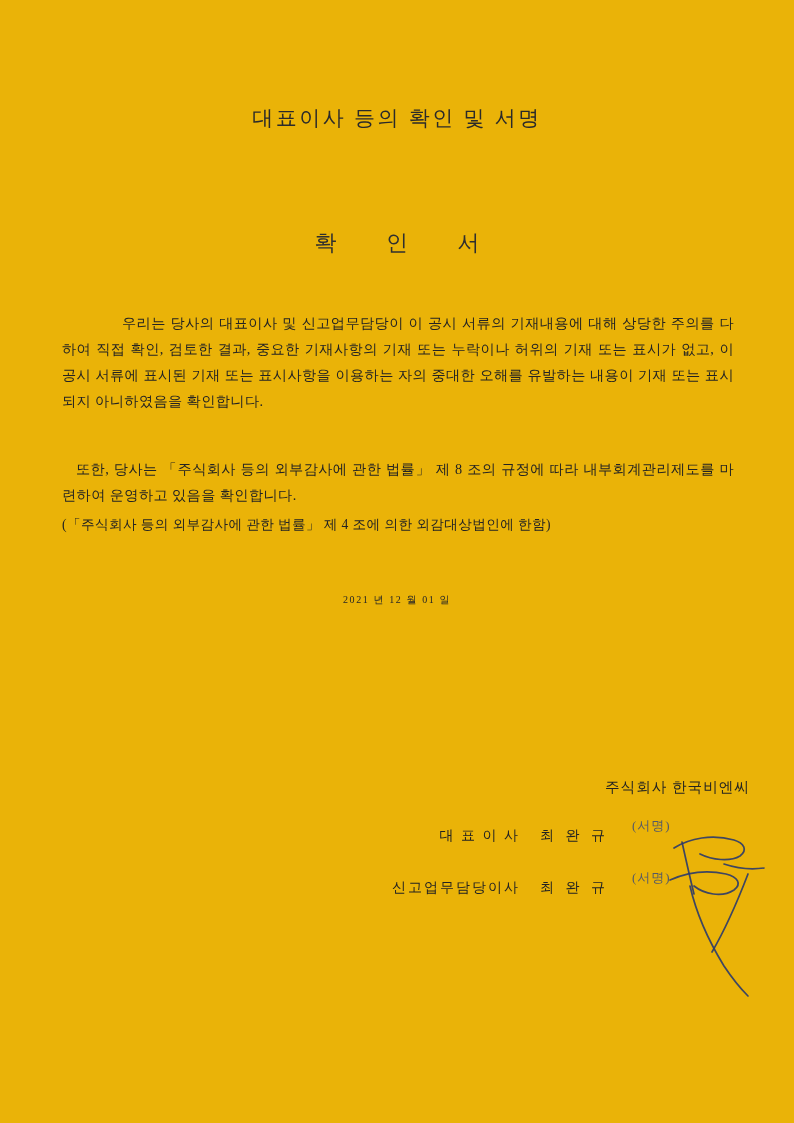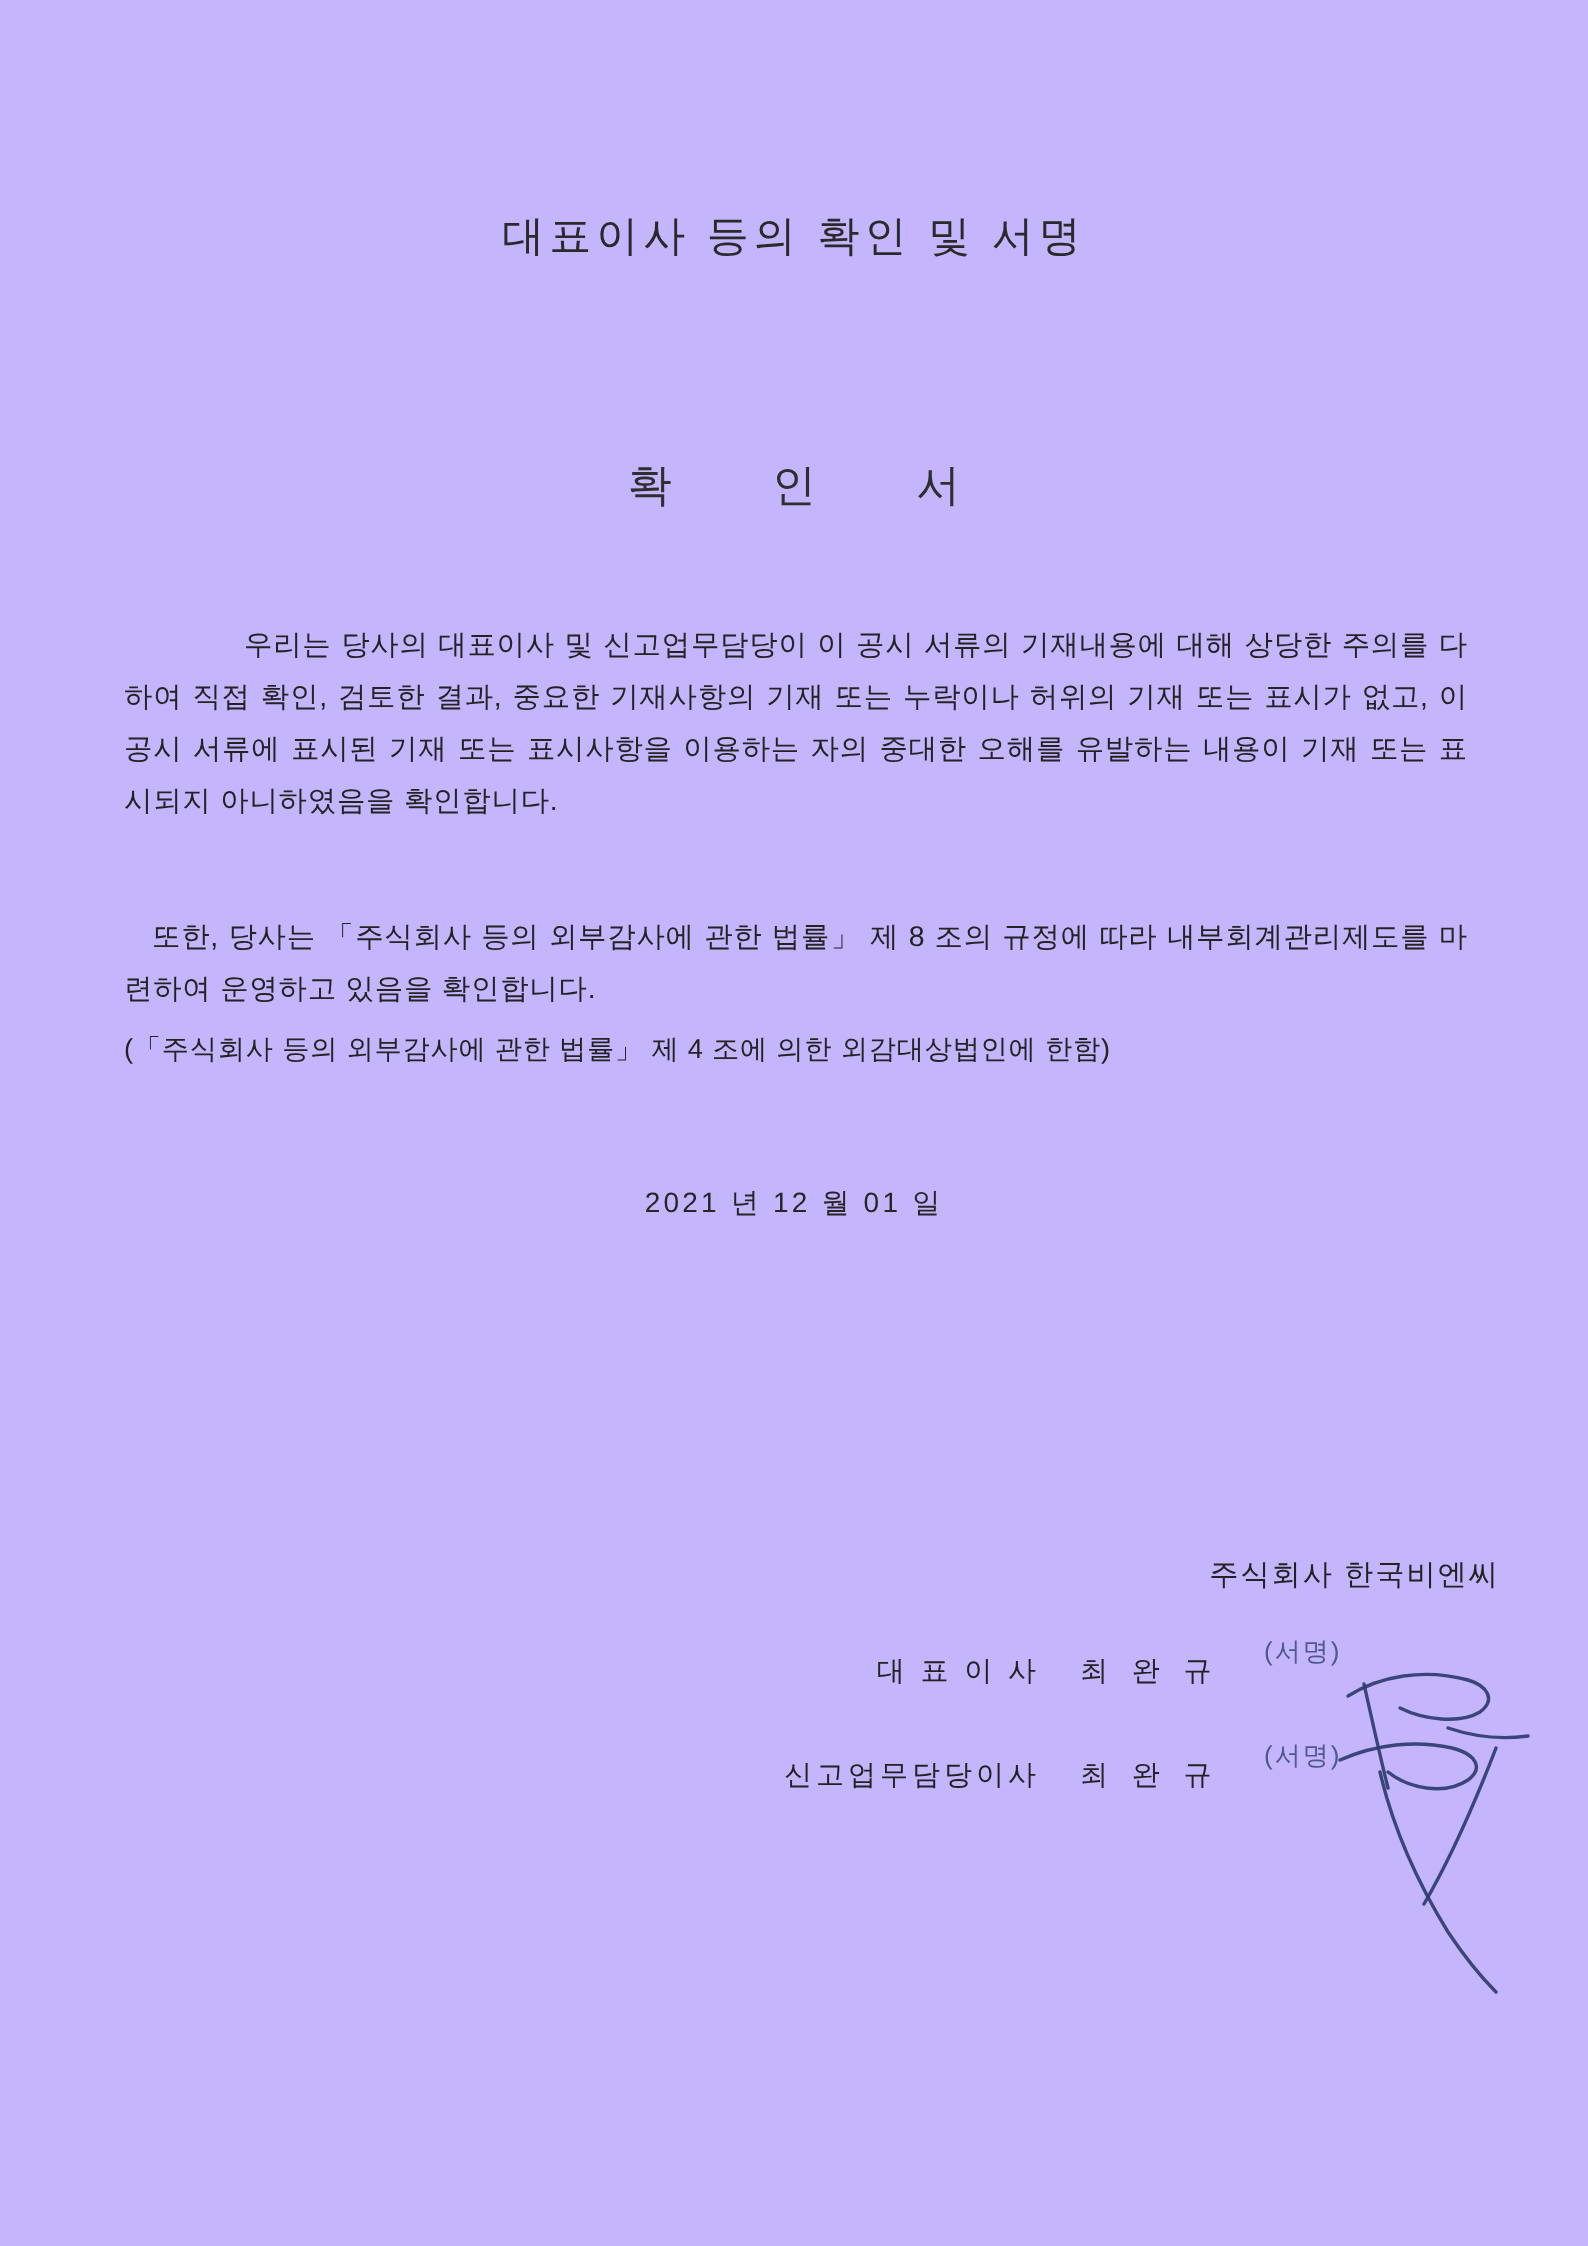--- a/index.html
+++ b/index.html
@@ -11,21 +11,22 @@
     width: 794px;
     height: 1123px;
     position: relative;
     font-family: "Liberation Sans", "DejaVu Sans", sans-serif;
     color: #1a1a1a;
     overflow: hidden;
   }
   .page {
     position: absolute;
     inset: 0;
-    background: #c4b5fd;
+    background: #eab308;
+    font-family: Liberation Serif, serif;
   }
 
   .doc-title {
     position: absolute;
     top: 104px;
     left: 0;
     width: 794px;
     text-align: center;
     font-size: 21px;
     letter-spacing: 2.5px;
@@ -66,21 +67,21 @@
     top: 512px;
     font-size: 13.6px;
   }
 
   .date-line {
     position: absolute;
     top: 593px;
     left: 0;
     width: 794px;
     text-align: center;
-    font-size: 14px;
+    font-size: 10px;
     letter-spacing: 1.6px;
     color: #262626;
   }
 
   .sign-area {
     position: absolute;
     top: 778px;
     left: 330px;
     width: 420px;
   }

